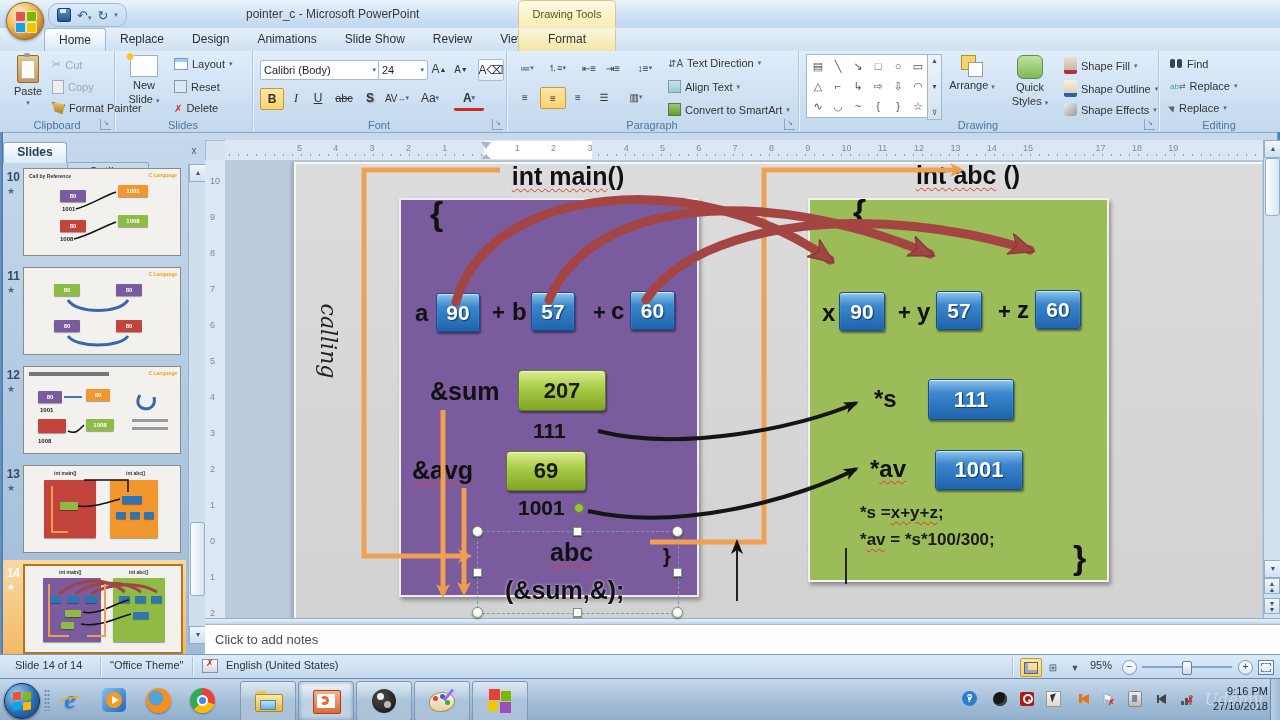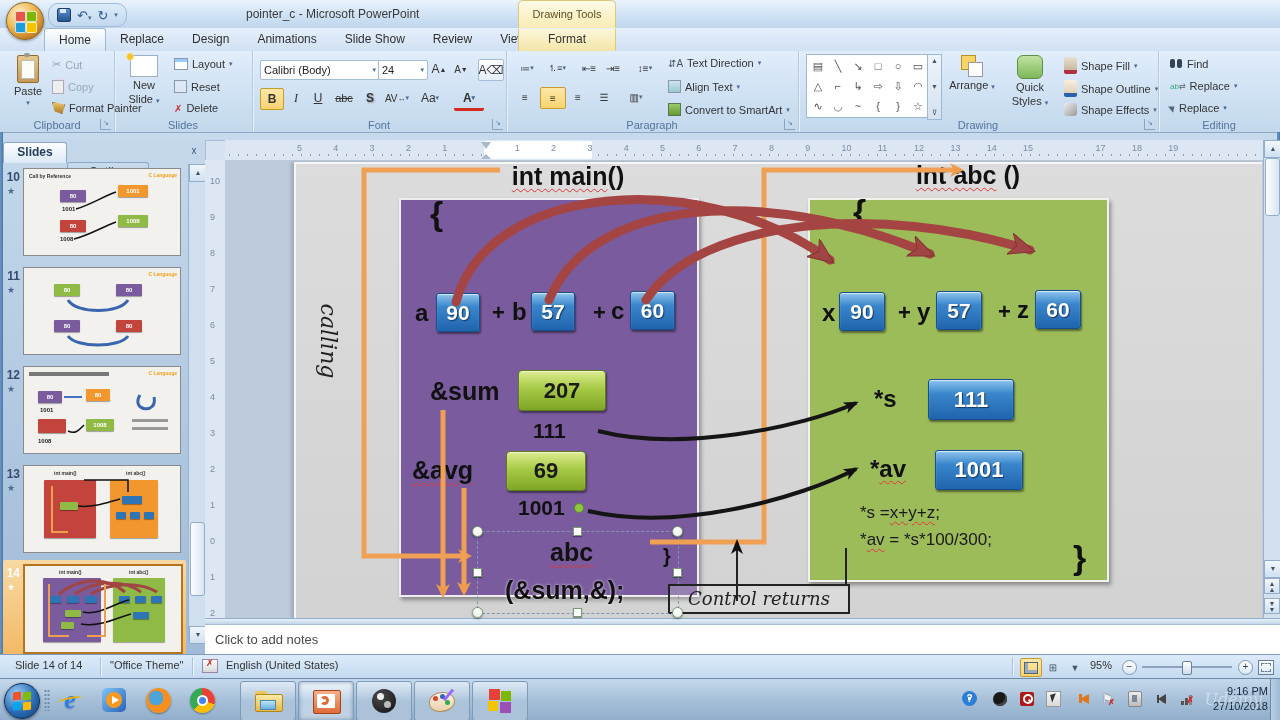--- a/index.html
+++ b/index.html
@@ -102,21 +102,21 @@
     border:2px solid #f2f2ec;box-shadow:2px 3px 4px rgba(0,0,0,.35);}
   .brace{position:absolute;font-size:34px;font-weight:bold;color:#111;}
   .svar{position:absolute;font-size:24px;font-weight:bold;color:#111;}
   .chipB{position:absolute;border-radius:3px;background:linear-gradient(180deg,#8ec4ec 0%,#3a86cc 35%,#1f64ad 100%);
     border:1px solid #14508f;box-shadow:inset 0 1px 1px rgba(255,255,255,.65),1px 2px 2px rgba(0,0,0,.45);
     color:#fff;font-weight:bold;display:flex;align-items:center;justify-content:center;text-shadow:1px 1px 1px #123a62;}
   .chipG{position:absolute;border-radius:4px;background:linear-gradient(180deg,#dcec90 0%,#a7ca45 45%,#7fa527 100%);
     border:1px solid #5f7d1d;box-shadow:inset 0 1px 1px rgba(255,255,255,.6),1px 2px 2px rgba(0,0,0,.45);
     color:#1a1a1a;font-weight:bold;display:flex;align-items:center;justify-content:center;}
   .addr{position:absolute;font-size:21px;font-weight:bold;color:#111;}
-  .codeln{position:absolute;font-size:17px;font-weight:normal;color:#1a1a1a;}
+  .codeln{position:absolute;font-size:17px;font-weight:bold;color:#1a1a1a;}
   .calling{position:absolute;left:258px;top:328px;width:140px;height:26px;transform:rotate(90deg);
     font-family:"DejaVu Serif",serif;font-style:italic;font-size:22px;color:#222;text-align:center;}
   .ctrlbox{position:absolute;left:668px;top:584px;width:178px;height:26px;border:2px solid #222;background:rgba(240,240,240,.25);
     font-family:"DejaVu Serif",serif;font-style:italic;font-size:18px;color:#222;text-align:center;line-height:25px;}
   .selrect{position:absolute;left:477px;top:531px;width:200px;height:81px;border:1px dashed #7f99b5;}
   .h-c{position:absolute;width:9px;height:9px;border-radius:50%;background:radial-gradient(circle at 35% 30%,#fff,#e9f2e2);
     border:1px solid #7a9a72;box-shadow:0 1px 2px rgba(0,0,0,.4);z-index:42;}
   .h-s{position:absolute;width:7px;height:7px;background:#fff;border:1px solid #7a9a72;box-shadow:0 1px 1px rgba(0,0,0,.35);z-index:42;}
   
   .splitter{position:absolute;left:205px;top:618px;width:1075px;height:6px;background:linear-gradient(#e8f1fa,#b9d0e6);border-top:1px solid #93aecb;}
@@ -595,21 +595,20 @@
   <div class="chipB" style="left:1035px;top:290px;width:44px;height:37px;font-size:21px;">60</div>
 
   <div class="svar" style="left:874px;top:385px;">*s</div>
   <div class="chipB" style="left:928px;top:379px;width:84px;height:39px;font-size:22px;">111</div>
   <div class="svar" style="left:870px;top:455px;"><span>*</span><span class="sq">av</span></div>
   <div class="chipB" style="left:935px;top:450px;width:86px;height:38px;font-size:22px;">1001</div>
   <div class="codeln" style="left:860px;top:503px;"><span>*s =</span><span class="sq">x+y+z</span><span>;</span></div>
   <div class="codeln" style="left:860px;top:530px;"><span>*</span><span class="sq">av</span><span> = *s*100/300;</span></div>
   <div class="brace" style="left:1073px;top:538px;">}</div>
 
-  <div class="ctrlbox">Control returns</div>
 
   <svg width="1280" height="720" style="position:absolute;left:0;top:0;pointer-events:none;z-index:30;">
     <defs>
       <marker id="mR" markerUnits="userSpaceOnUse" markerWidth="34" markerHeight="26" refX="21" refY="11" orient="auto">
         <path d="M0,0 L26,11 L0,22 L7,11 Z" fill="#a04543" stroke="#833432" stroke-width="1"></path>
         </marker>
       <marker id="mK" markerUnits="userSpaceOnUse" markerWidth="18" markerHeight="14" refX="12" refY="6" orient="auto">
         <path d="M0,0 L15,6 L0,12 L4,6 Z" fill="#111"></path>
         </marker>
       <marker id="mO" markerUnits="userSpaceOnUse" markerWidth="16" markerHeight="15" refX="10" refY="7" orient="auto">

